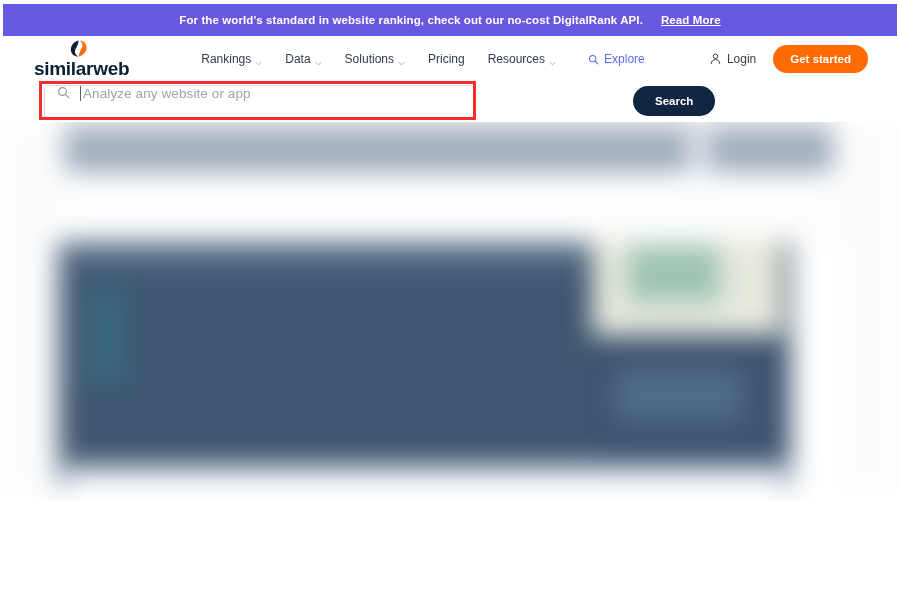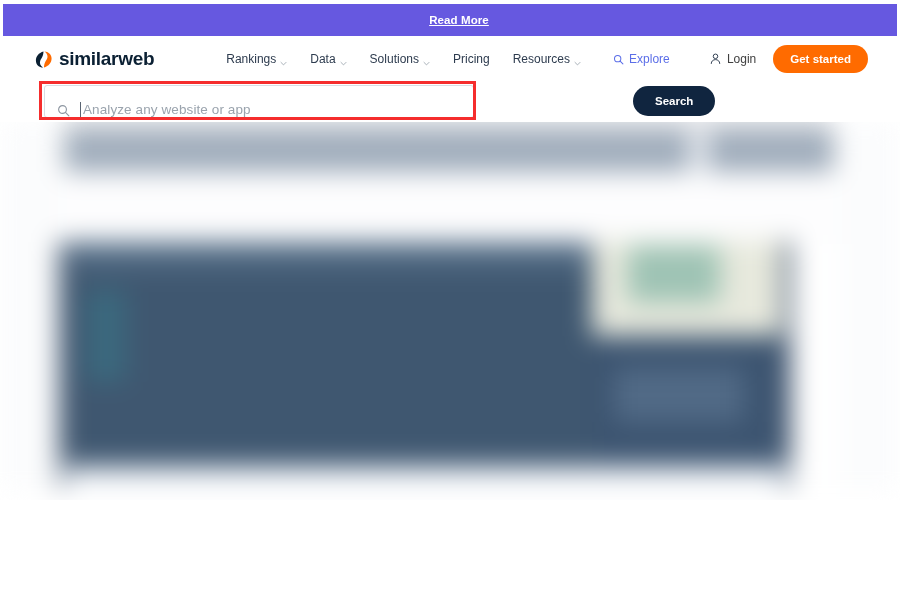--- a/index.html
+++ b/index.html
@@ -61,20 +61,21 @@
     background: #ffffff;
     display: flex;
     align-items: center;
   }
 
   .logo-wrap {
     display: flex;
     align-items: center;
     margin-left: 31px;
     cursor: pointer;
+    flex-direction: column;
   }
   .logo-mark {
     width: 19px;
     height: 19px;
     margin-right: 6px;
     flex: 0 0 auto;
   }
   .logo-text {
     font-size: 19px;
     font-weight: bold;
@@ -165,21 +166,21 @@
   .search-field {
     position: absolute;
     left: 41px;
     top: 3px;
     width: 430px;
     height: 33px;
     background: #ffffff;
     border: 1px solid #d9dde3;
     border-radius: 3px;
     display: flex;
-    align-items: flex-end;
+    align-items: flex-start;
     box-sizing: border-box;
     cursor: text;
   }
   .search-field .search-icon {
     margin-left: 12px;
     margin-right: 10px;
     width: 13px;
     height: 13px;
     flex: 0 0 auto;
   }
@@ -364,20 +365,21 @@
     width: 900px; height: 14px;
     background: #ffffff;
   }
 </style>
 </head>
 <body>
 
 <div class="page">
 
   <div class="promo-banner">
+    <span class="promo-text">For the world's standard in website ranking, check out our no-cost DigitalRank API.</span>
     <span class="promo-link">Read More</span>
   </div>
 
   <div class="header">
 
     <div class="logo-wrap">
       <svg class="logo-mark" viewBox="0 0 40 40">
         <path d="M20 3 C10 6 4 13 4 22 C4 31 11 37 19 37 C13 33 11 27 13.5 21.5 C15.5 17 19.5 14 20 3 Z" fill="#0b2033"></path>
         <path d="M21 37 C31 34 37 27 37 18 C37 9 30 3 22 3 C28 7 30 13 27.5 18.5 C25.5 23 21.5 26 21 37 Z" fill="#ff6b00"></path>
       </svg>

